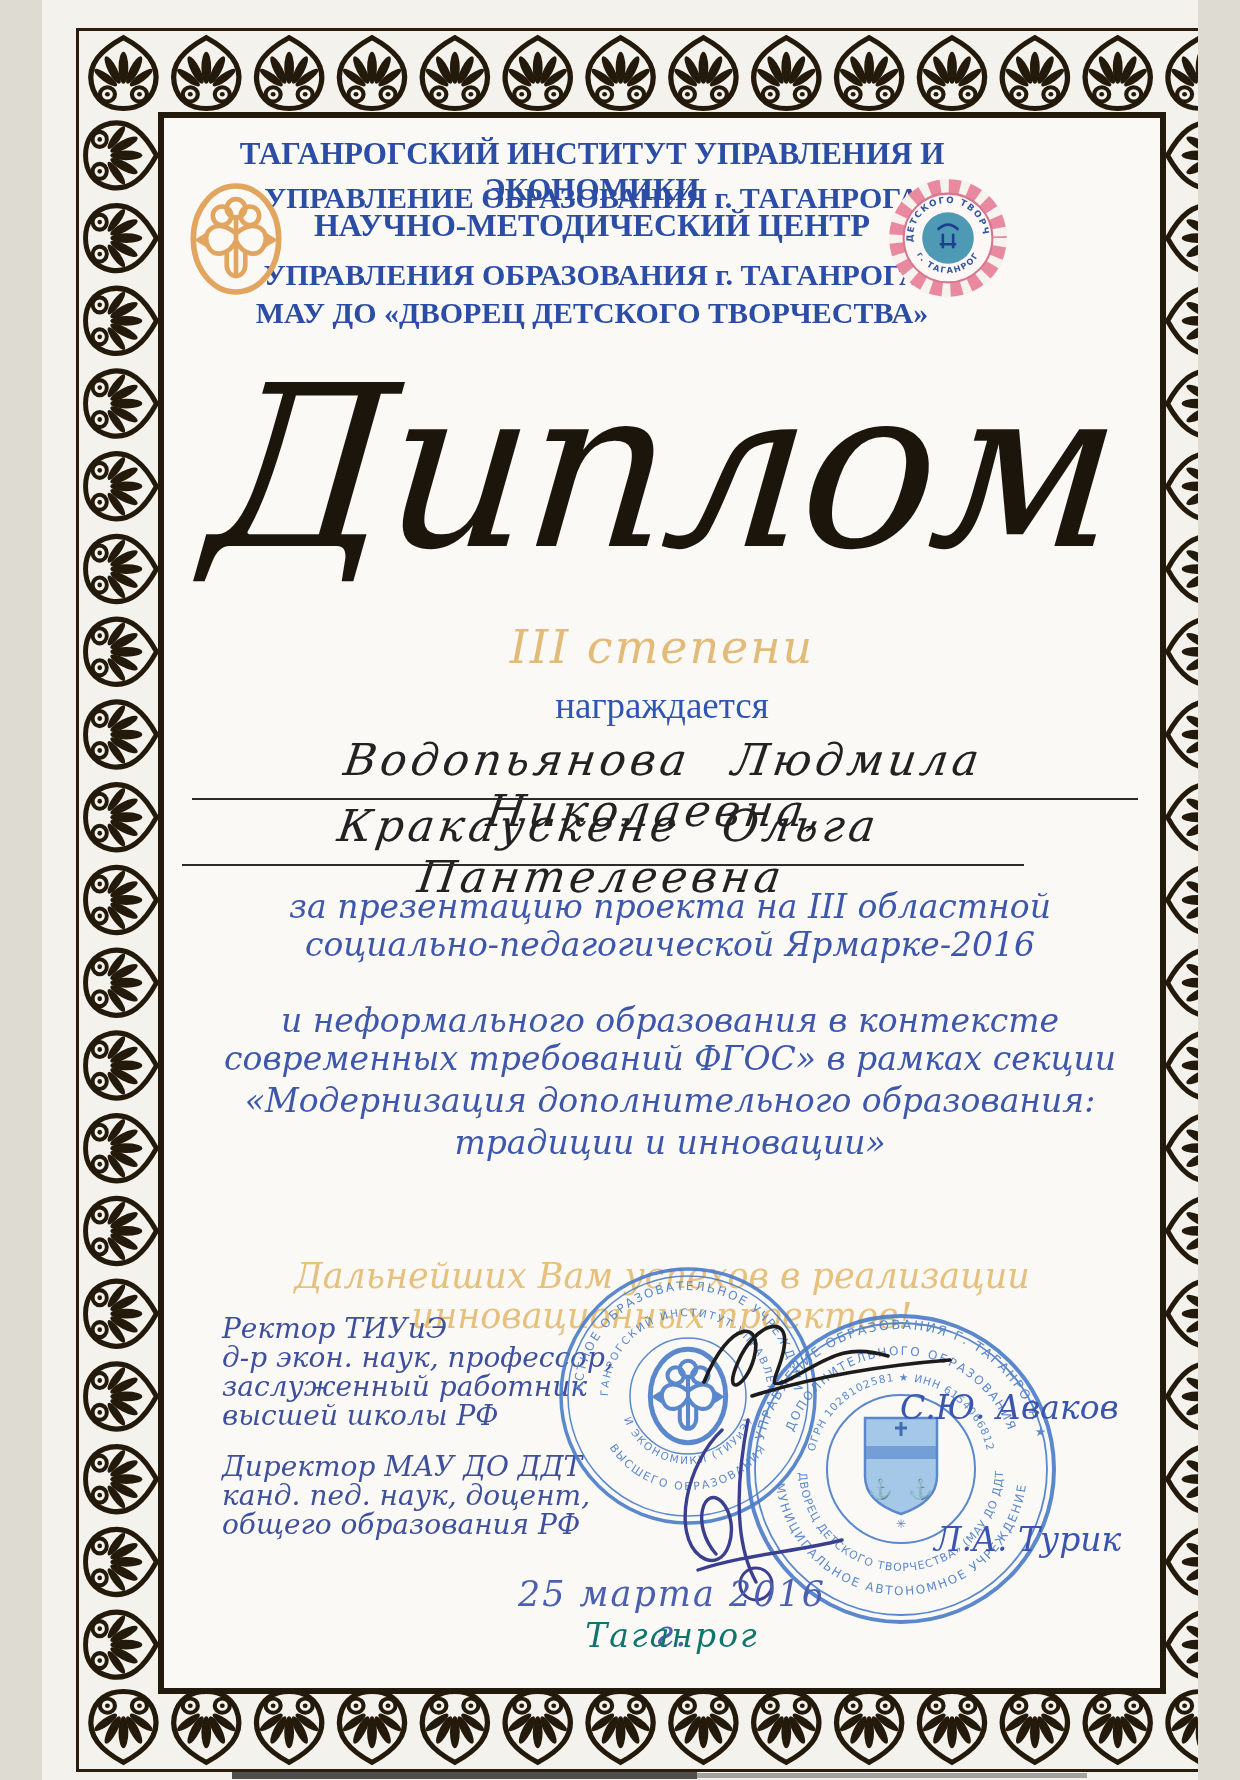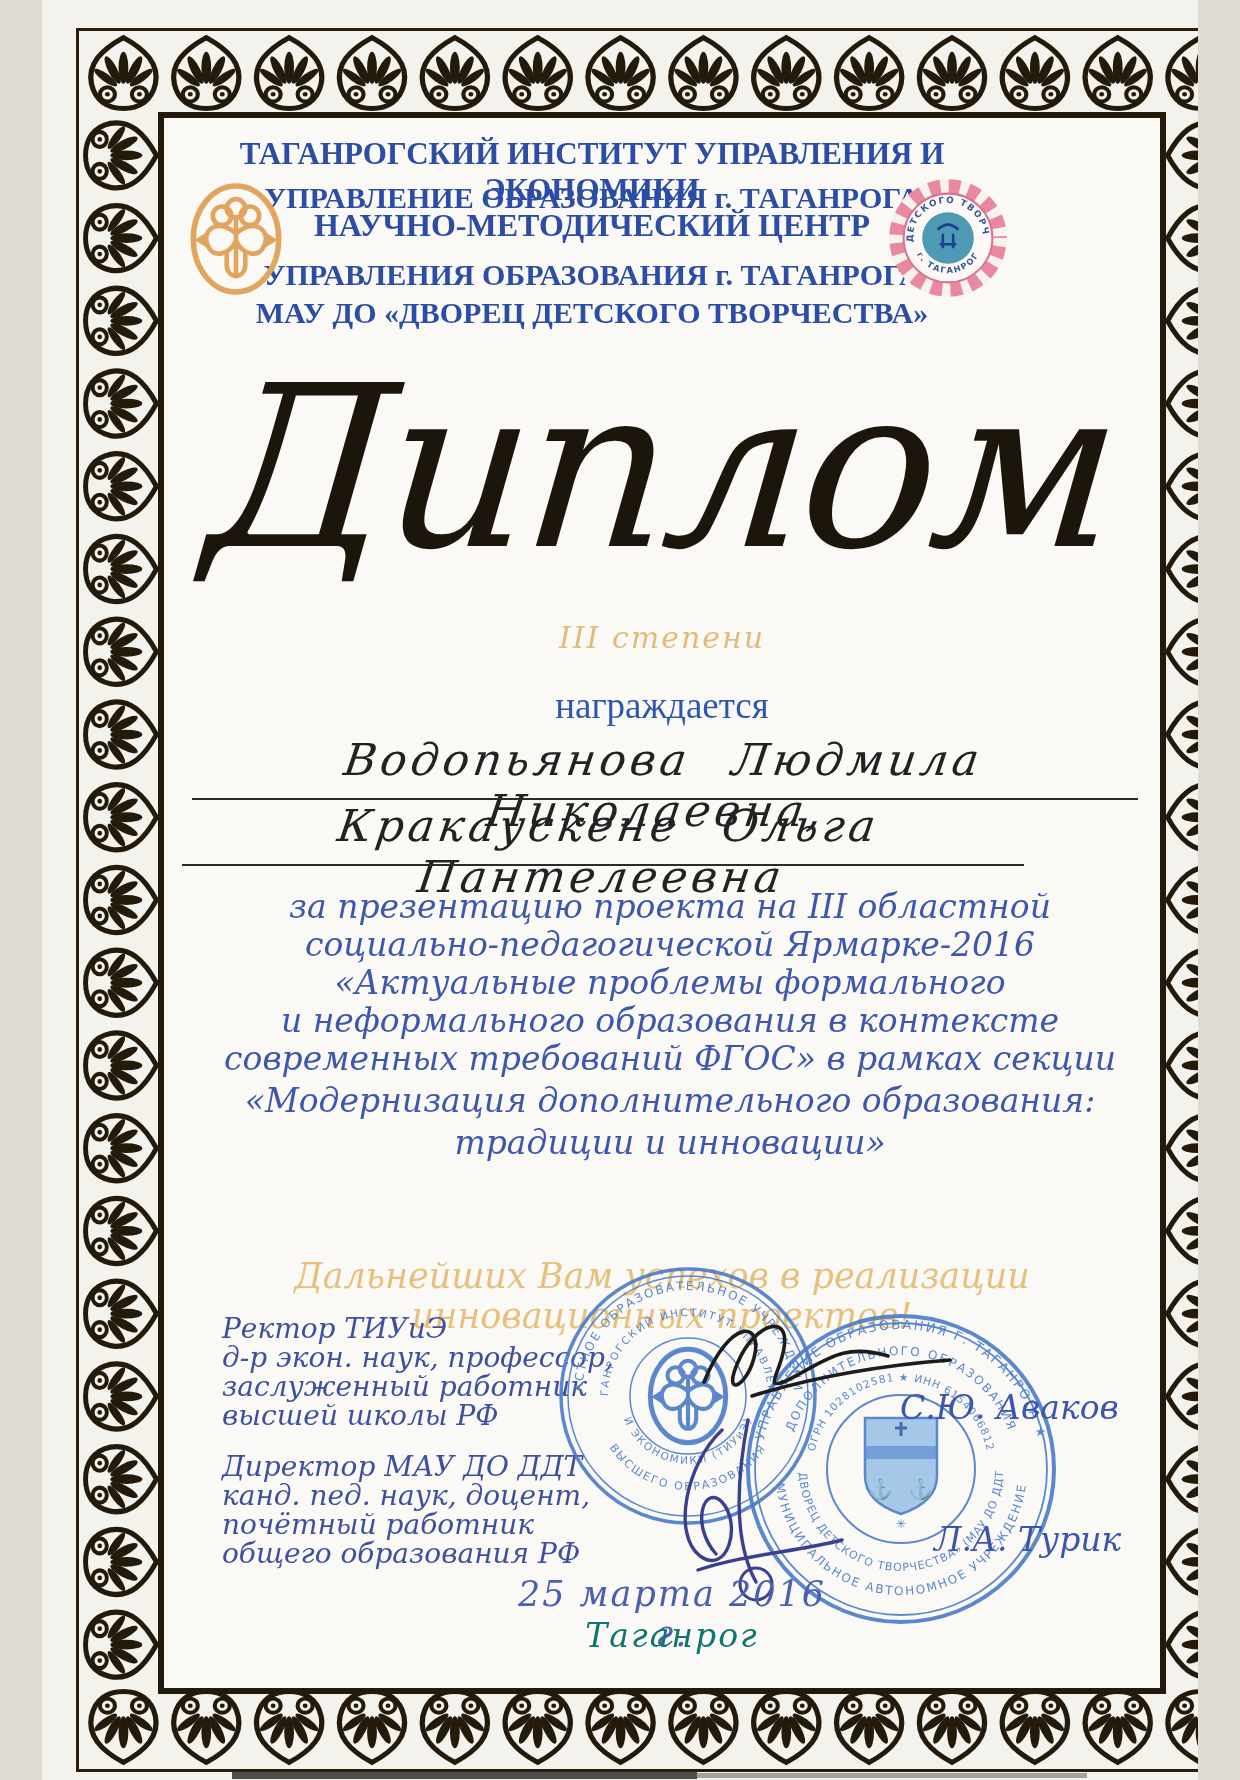--- a/index.html
+++ b/index.html
@@ -15,21 +15,21 @@
   .b-left{left:40px;top:114px;width:78px;height:1572px;}
   .b-right{left:1122px;top:114px;width:78px;height:1572px;}
   .ctext{position:absolute;text-align:center;}
   .hdr{left:130px;width:840px;color:#2b4da6;font-weight:bold;font-family:"Liberation Serif",serif;}
   .hdr-l1{top:136px;font-size:31px;}
   .hdr-l2{top:181px;font-size:30px;}
   .hdr-l3{top:207px;font-size:32px;}
   .hdr-l4{top:258px;font-size:30px;}
   .hdr-l5{top:296px;font-size:30px;}
   .diploma-word{left:116px;width:1008px;top:318px;font-size:225px;line-height:300px;font-style:italic;color:#1c150c;transform:skewX(-5deg);letter-spacing:-6px;}
-  .degree{left:116px;width:1008px;top:620px;font-size:30px;font-style:italic;color:#e2bb79;letter-spacing:2px;}
+  .degree{left:116px;width:1008px;top:620px;font-size:46px;font-style:italic;color:#e2bb79;letter-spacing:2px;}
   .awarded{left:116px;width:1008px;top:684px;font-size:37px;color:#2e55b4;font-family:"Liberation Serif",serif;}
   .hand{font-style:italic;color:#222;letter-spacing:4px;word-spacing:24px;transform:skewX(-8deg);}
   .name1{left:123px;width:990px;top:734px;font-size:44px;}
   .name2{left:123px;width:880px;top:800px;font-size:44px;}
   .uline{position:absolute;height:2px;background:#2b2b2b;}
   .ul1{left:150px;top:798px;width:946px;}
   .ul2{left:140px;top:864px;width:842px;}
   .cit{left:124px;width:1008px;font-size:33px;line-height:38px;font-style:italic;color:#3d57ad;}
   .wish{left:116px;width:1008px;top:1256px;font-size:35px;font-style:italic;color:#e6c07c;}
   .sigblock{position:absolute;left:180px;width:420px;font-size:28px;line-height:29px;font-style:italic;color:#3e509d;text-align:left;}
@@ -204,38 +204,36 @@
   <div class="ctext degree">III степени</div>
   <div class="ctext awarded">награждается</div>
 
   <div class="ctext hand name1">Водопьянова Людмила Николаевна,</div>
   <div class="uline ul1"></div>
   <div class="ctext hand name2">Кракаускене Ольга Пантелеевна</div>
   <div class="uline ul2"></div>
 
   <div class="ctext cit" style="top:888px">за презентацию проекта на III областной</div>
   <div class="ctext cit" style="top:926px">социально-педагогической Ярмарке-2016</div>
-  <div class="ctext cit" style="top:964px">«Актуальные проблемы формального</div>
   <div class="ctext cit" style="top:1002px">и неформального образования в контексте</div>
   <div class="ctext cit" style="top:1040px">современных требований ФГОС» в рамках секции</div>
   <div class="ctext cit" style="top:1082px">«Модернизация дополнительного образования:</div>
   <div class="ctext cit" style="top:1124px">традиции и инновации»</div>
 
   <div class="ctext wish">Дальнейших Вам успехов в реализации инновационных проектов!</div>
 
   <div class="sigblock sb1">
     <div>Ректор ТИУиЭ</div>
     <div>д-р экон. наук, профессор,</div>
     <div>заслуженный работник</div>
     <div>высшей школы РФ</div>
   </div>
   <div class="sigblock sb2">
     <div>Директор МАУ ДО ДДТ</div>
     <div>канд. пед. наук, доцент,</div>
-    <div>почётный работник</div>
     <div>общего образования РФ</div>
   </div>
 
   <svg class="stamp-tiuie" viewBox="0 0 272 272">
     <defs>
       <path id="ts-ot" d="M30,138 a106,106 0 1 1 212,0" fill="none"></path>
       <path id="ts-ob" d="M42,138 a94,94 0 0 0 188,0" fill="none"></path>
       <path id="ts-it" d="M56,138 a80,80 0 1 1 160,0" fill="none"></path>
       <path id="ts-ib" d="M68,138 a68,68 0 0 0 136,0" fill="none"></path>
     </defs>

